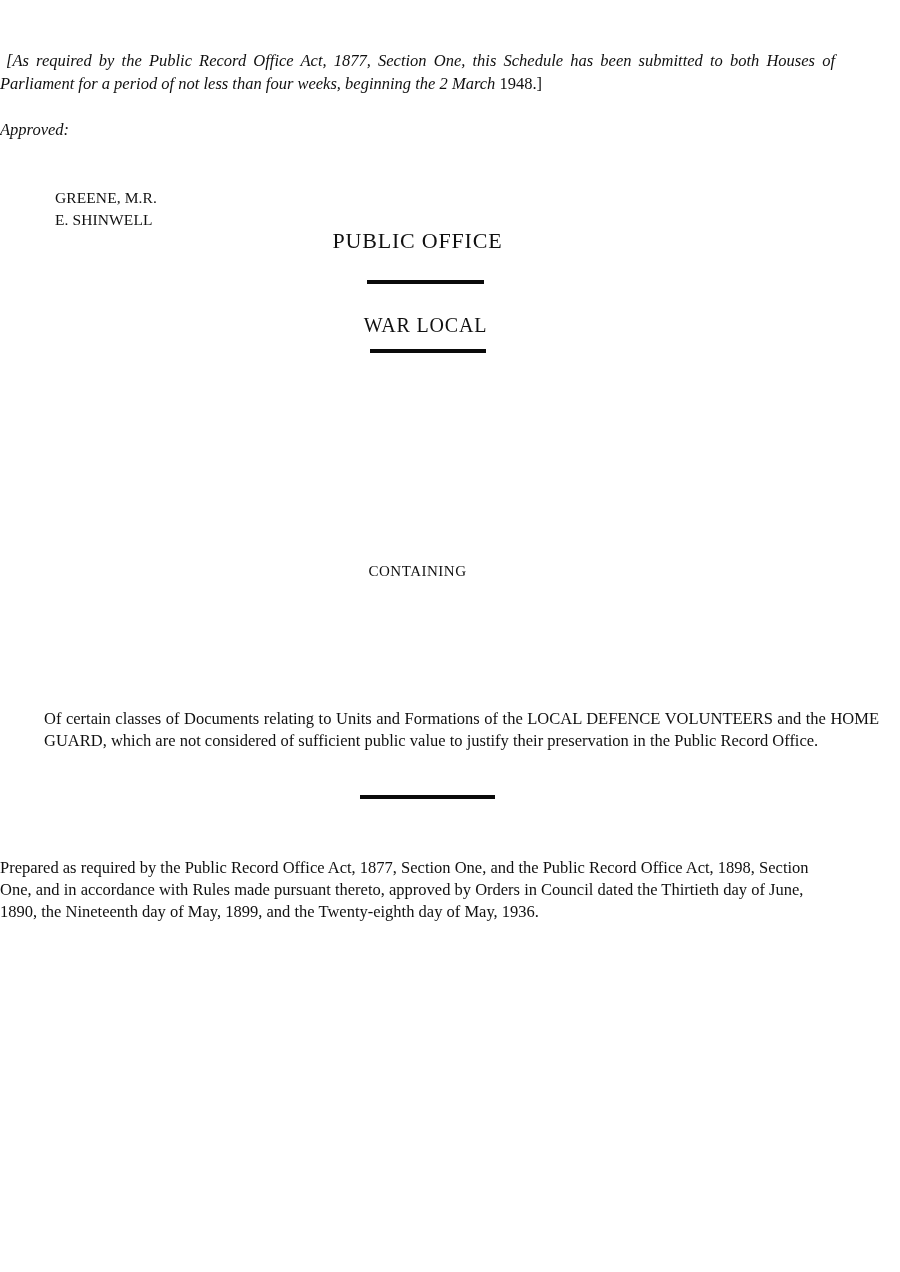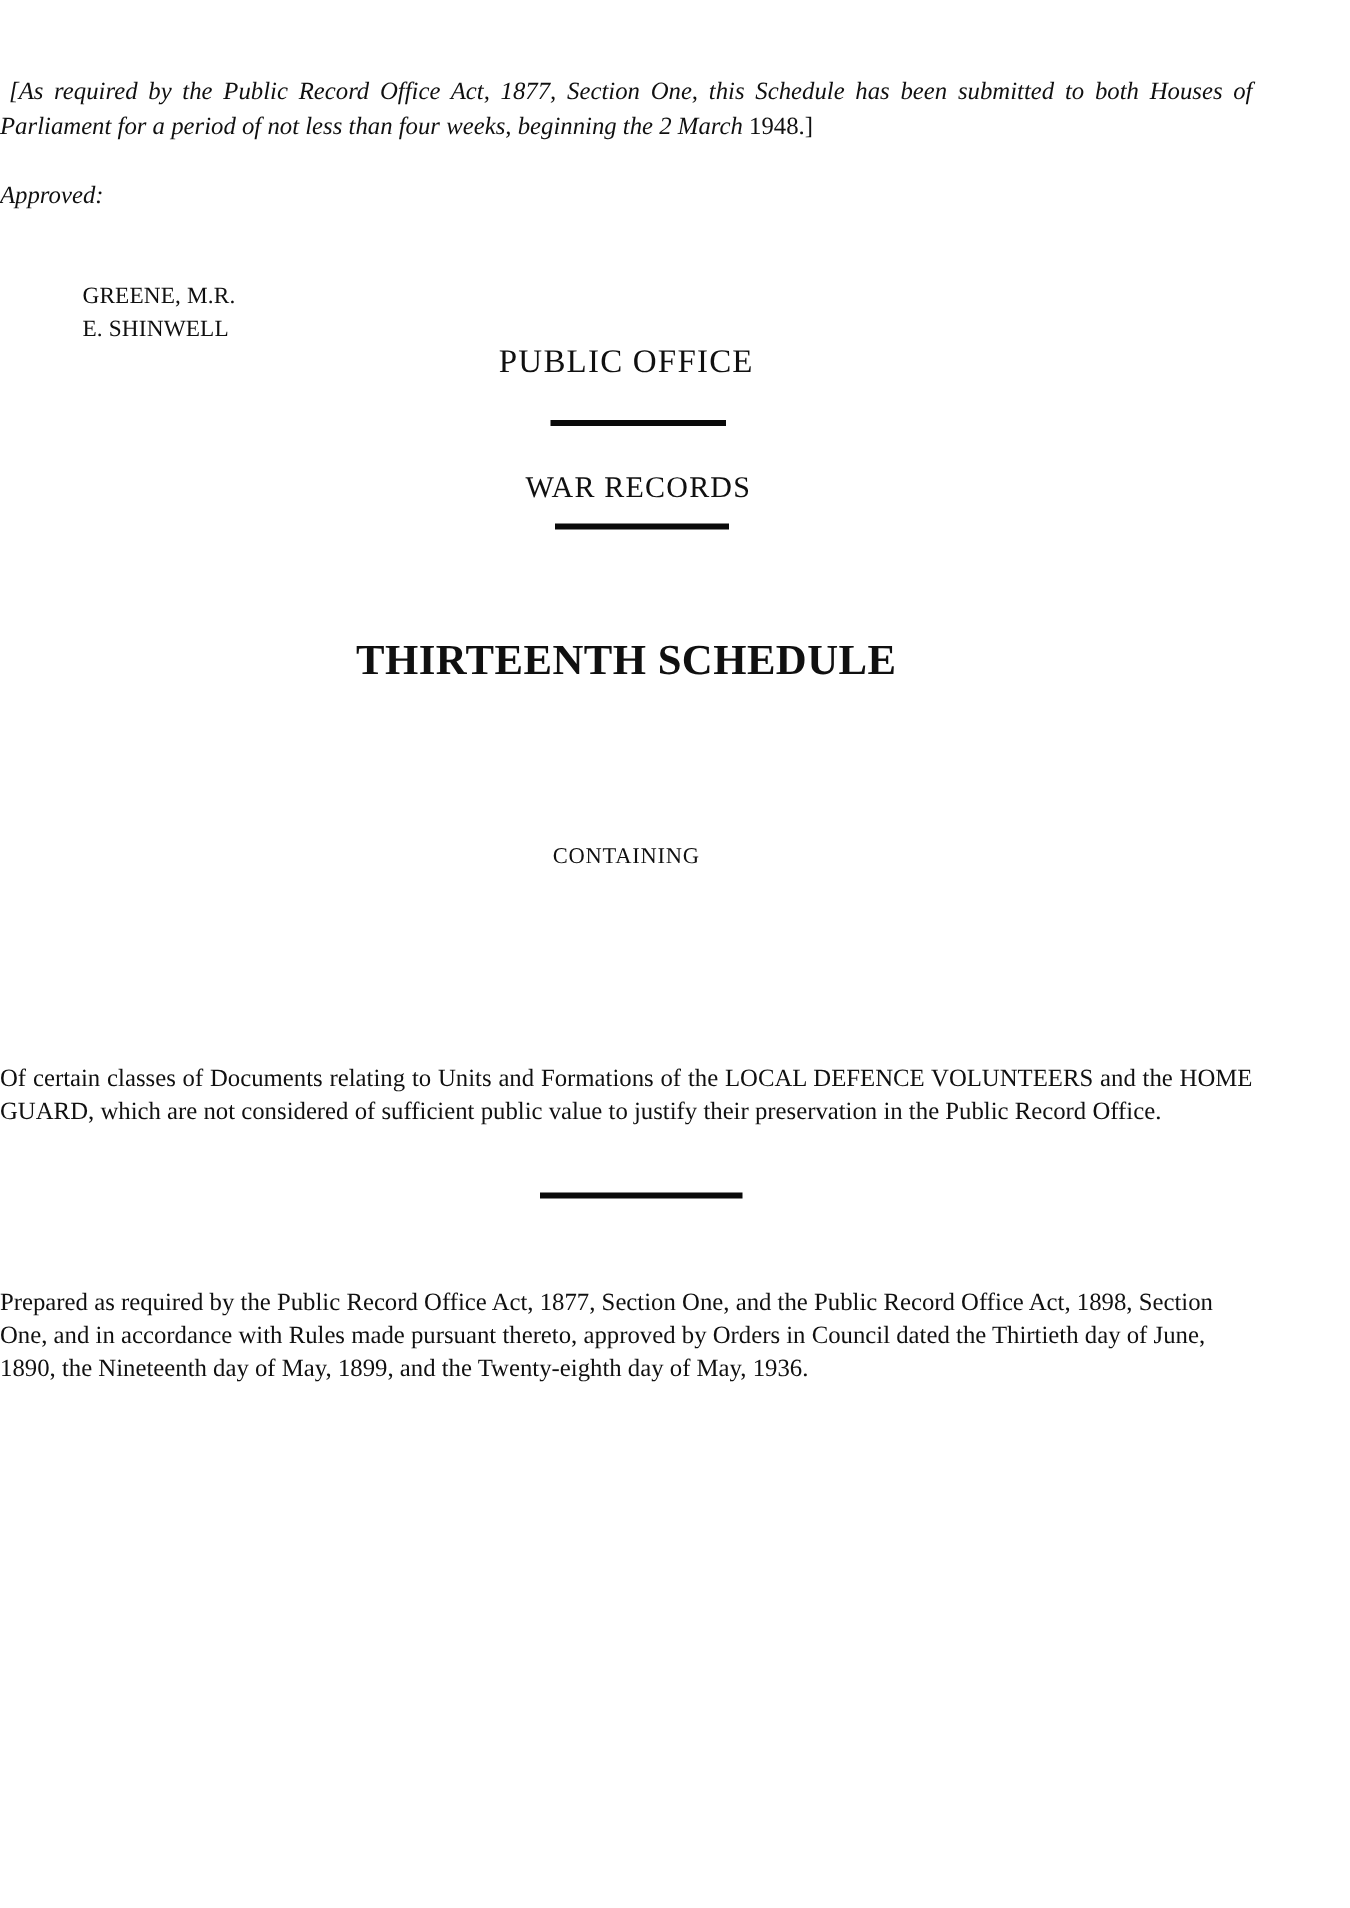--- a/index.html
+++ b/index.html
@@ -144,20 +144,21 @@
 
   
   .para-scope {
     position: absolute;
     left: 0;
     top: 708px;
     width: 835px;
     font-size: 16.5px;
     line-height: 22px;
     text-align: justify;
+    padding-left: 44px;
   }
   .rule-3 {
     left: 360px;
     top: 795px;
     width: 135px;
   }
   .para-prepared {
     position: absolute;
     left: 0;
     top: 857px;
@@ -178,25 +179,24 @@
 
   <div class="signatures">
     <div class="signature-line">GREENE, M.R.</div>
     <div class="signature-line">E. SHINWELL</div>
   </div>
 
   <div class="title-public-records">PUBLIC OFFICE</div>
 
   <div class="rule rule-1"></div>
 
-  <div class="title-war-office">WAR RECORDS</div>
+  <div class="title-war-office">WAR LOCAL</div>
 
   <div class="rule rule-2"></div>
 
-  <div class="title-schedule">THIRTEENTH SCHEDULE</div>
 
 
   <div class="title-containing">CONTAINING</div>
 
 
   <div class="para-scope">Of certain classes of Documents relating to Units and Formations of the LOCAL DEFENCE VOLUNTEERS and the HOME GUARD, which are not considered of sufficient public value to justify their preservation in the Public Record Office.</div>
 
   <div class="rule rule-3"></div>
 
   <div class="para-prepared">Prepared as required by the Public Record Office Act, 1877, Section One, and the Public Record Office Act, 1898, Section One, and in accordance with Rules made pursuant thereto, approved by Orders in Council dated the Thirtieth day of June, 1890, the Nineteenth day of May, 1899, and the Twenty-eighth day of May, 1936.</div>

